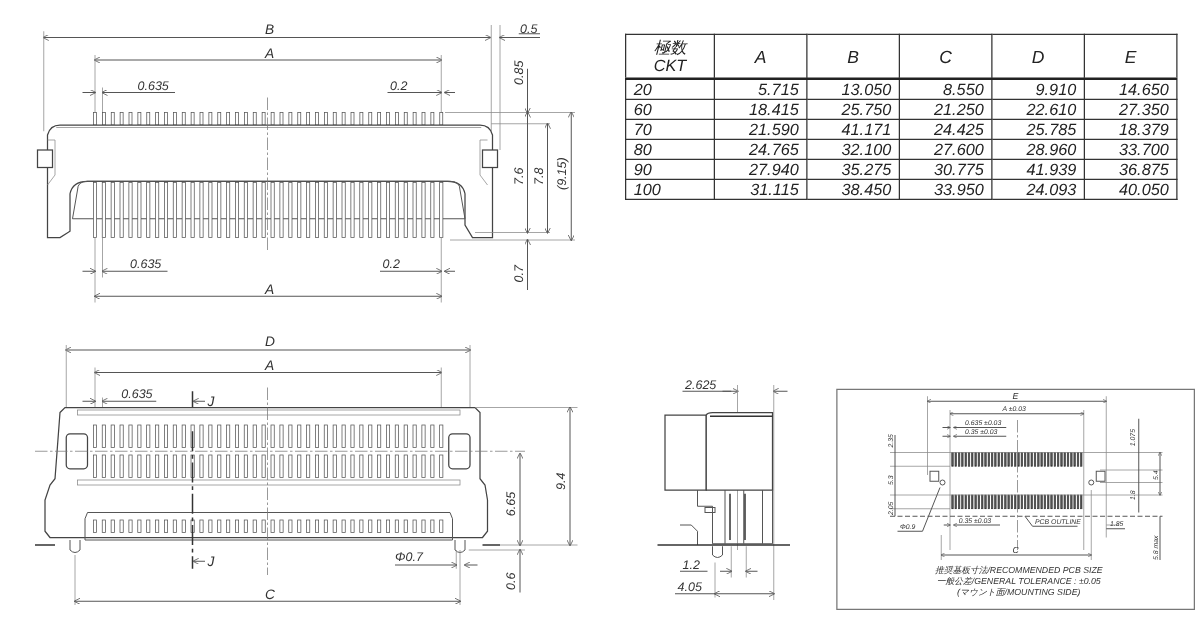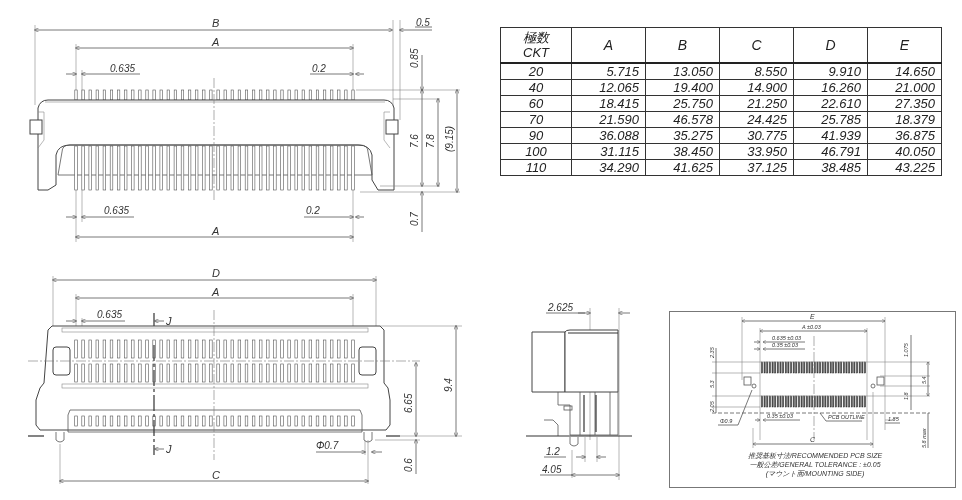--- a/index.html
+++ b/index.html
@@ -15,21 +15,21 @@
   .pin { fill: #fff; stroke: #555; stroke-width: 0.6; }
   .pinD { fill: #555; stroke: #333; stroke-width: 0.5; }
 
   #spec-table { position: absolute; left: 500px; top: 27px; border-collapse: collapse;
                 font-style: italic; font-size: 13px; color: #222; }
   #spec-table td, #spec-table th { border: 1px solid #333; padding: 0 6px; height: 15px; line-height: 15px; font-weight: normal; }
   #spec-table th { height: 34px; font-size: 14px; }
   #spec-table th.ckt { width: 58px; line-height: 15px; font-size: 13px; }
   #spec-table th.col { width: 61px; }
   #spec-table td { text-align: right; }
-  #spec-table td.ckt { text-align: center; }
+  #spec-table td.ckt { text-align: left; }
   #spec-table tr.hdr { border-bottom: 2px solid #222; }
 
   #pcb-box { position: absolute; left: 669px; top: 311px; width: 285px; height: 175px;
              border: 1px solid #777; }
   .note { position: absolute; font-size: 7px; font-style: italic; color: #333; text-align: center; white-space: nowrap; }
 </style>
 </head>
 <body>
 
 <svg style="position:absolute;left:0;top:0" width="490" height="260" viewBox="0 0 490 260">
@@ -397,66 +397,58 @@
   <tbody id="table-body">
       <tr>
         <td class="ckt">20</td>
         <td>5.715</td>
         <td>13.050</td>
         <td>8.550</td>
         <td>9.910</td>
         <td>14.650</td>
       </tr>
       <tr>
-        <td class="ckt">40</td>
-        <td>12.065</td>
-        <td>19.400</td>
-        <td>14.900</td>
-        <td>16.260</td>
-        <td>21.000</td>
-      </tr>
-      <tr>
         <td class="ckt">60</td>
         <td>18.415</td>
         <td>25.750</td>
         <td>21.250</td>
         <td>22.610</td>
         <td>27.350</td>
       </tr>
       <tr>
         <td class="ckt">70</td>
         <td>21.590</td>
-        <td>46.578</td>
+        <td>41.171</td>
         <td>24.425</td>
         <td>25.785</td>
         <td>18.379</td>
       </tr>
       <tr>
+        <td class="ckt">80</td>
+        <td>24.765</td>
+        <td>32.100</td>
+        <td>27.600</td>
+        <td>28.960</td>
+        <td>33.700</td>
+      </tr>
+      <tr>
         <td class="ckt">90</td>
-        <td>36.088</td>
+        <td>27.940</td>
         <td>35.275</td>
         <td>30.775</td>
         <td>41.939</td>
         <td>36.875</td>
       </tr>
       <tr>
         <td class="ckt">100</td>
         <td>31.115</td>
         <td>38.450</td>
         <td>33.950</td>
-        <td>46.791</td>
+        <td>24.093</td>
         <td>40.050</td>
-      </tr>
-      <tr>
-        <td class="ckt">110</td>
-        <td>34.290</td>
-        <td>41.625</td>
-        <td>37.125</td>
-        <td>38.485</td>
-        <td>43.225</td>
       </tr>
     </tbody>
 </table>
 
 <svg style="position:absolute;left:500px;top:290px" width="160" height="210" viewBox="500 290 160 210">
   <defs>
     <marker id="arr3" markerWidth="6" markerHeight="6" refX="5" refY="3" orient="auto-start-reverse">
       <path d="M0,0 L6,3 L0,6" fill="none" stroke="#555" stroke-width="0.8"></path>
     </marker>
   </defs>

